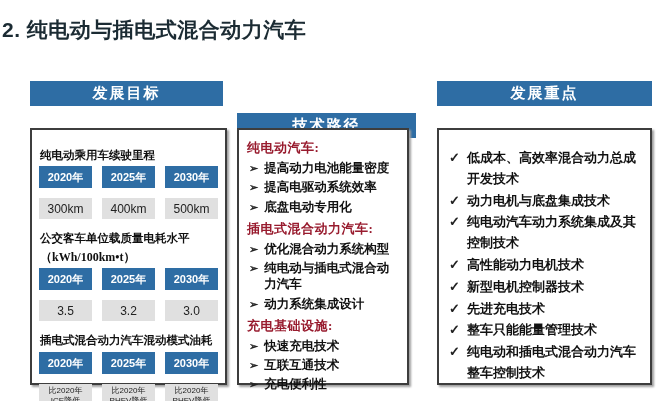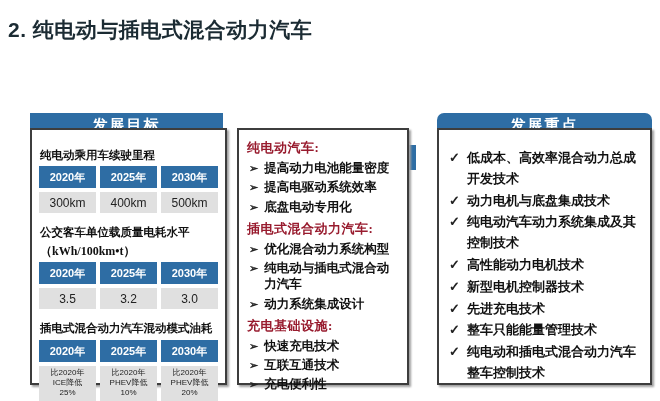--- a/index.html
+++ b/index.html
@@ -4,34 +4,34 @@
 <style>
   html,body{margin:0;padding:0;background:#ffffff;}
   .slide{
     position:relative;
     width:660px;height:401px;
     background:#ffffff;
     font-family:"Liberation Sans",sans-serif;
     overflow:hidden;
   }
   .title{
-    position:absolute;left:8px;top:16px;
+    position:absolute;left:2px;top:16px;
     font-size:21px;font-weight:bold;color:#1b2b33;
     letter-spacing:0.5px;
   }
   .col-header{
-    position:absolute;top:113px;height:25px;
+    position:absolute;top:81px;height:25px;
     background:#2e6da4;color:#ffffff;
     font-weight:bold;font-size:15px;
     display:flex;align-items:center;justify-content:center;
     letter-spacing:2px;
   }
   #hdr1{left:30px;width:193px;}
   #hdr2{left:237px;width:179px;margin-top:32px;}
-  #hdr3{left:437px;width:215px;border-radius:7px;}
+  #hdr3{left:437px;width:215px;}
   .box{
     position:absolute;top:128px;height:257px;
     background:#ffffff;border:2px solid #3d3d3d;
     box-shadow:2px 2px 2px #9f9f9f;
     box-sizing:border-box;
   }
   #box1{left:30px;width:197px;padding:6px 7px;}
   #box2{left:237px;width:172px;padding:4px 8px 4px 8px;}
   #box3{left:437px;width:215px;padding:18px 6px 6px 10px;}
 
@@ -41,21 +41,21 @@
     font-weight:bold;font-size:11.5px;color:#101010;
     margin:12px 0 4px 1px;line-height:1.25;white-space:nowrap;
   }
   .goal-label-sub{
     font-family:"Liberation Serif",serif;
     font-weight:bold;font-size:12px;color:#101010;
     margin:0 0 4px 1px;line-height:1.2;
   }
   .goal-table{
     display:grid;grid-template-columns:1fr 1fr 1fr;
-    gap:4px;margin-bottom:8px;
+    gap:10px;margin-bottom:8px;
   }
   .gt-head{
     background:#2e6da4;color:#ffffff;
     font-weight:bold;font-size:11px;text-align:center;
     padding:4px 0 3px 0;
   }
   .gt-cell{
     background:#e0e0e0;color:#222222;
     font-size:12px;text-align:center;padding:4px 0 3px 0;
   }

